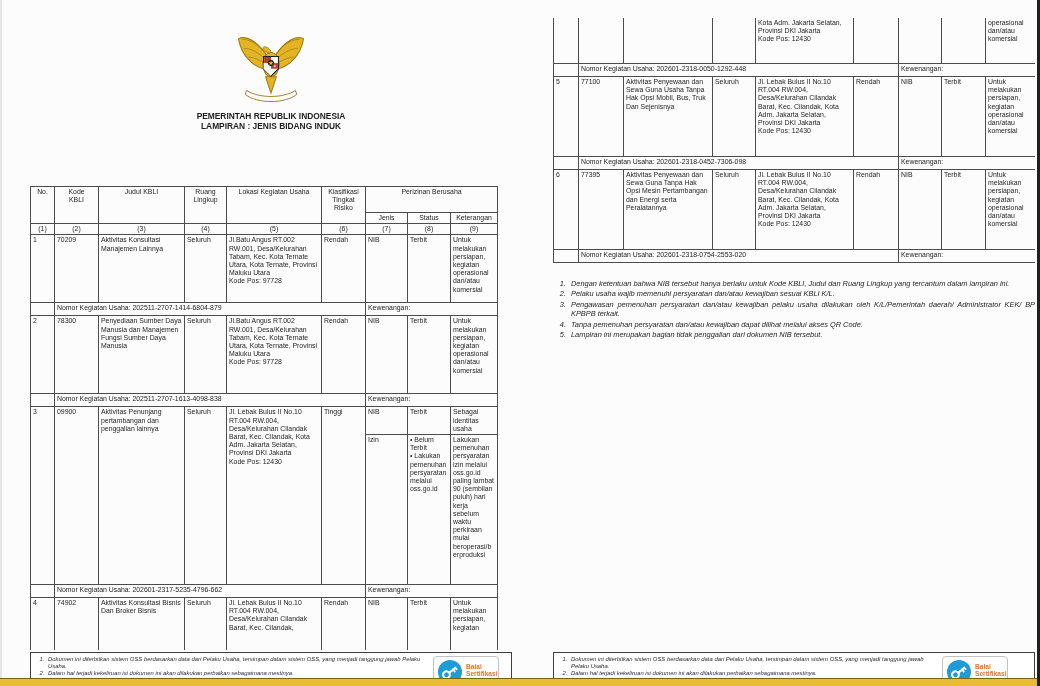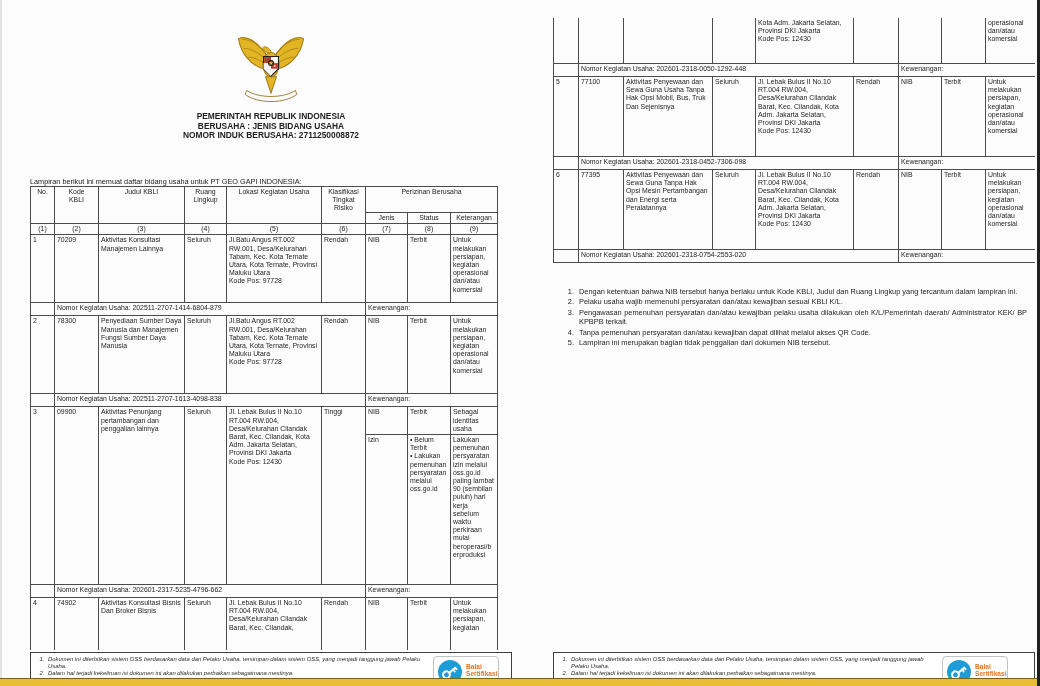--- a/index.html
+++ b/index.html
@@ -32,21 +32,21 @@
     border:1px solid #4c4c4c;padding:1px 2px;vertical-align:top;
     font-weight:normal;text-align:left;overflow:hidden;word-wrap:break-word;}
   table.kbli th{text-align:center;vertical-align:top;}
   td.c,th.c{text-align:center;}
   .pre{white-space:pre-line;}
   tr.nomor-row td{height:10px;}
   #left-table{height:464px;}
 
   
   #notes{position:absolute;top:263px;left:0;width:482px;font-size:7.4px;line-height:9.4px;}
-  #notes ol{margin:8px;padding-left:15px;}
+  #notes ol{margin:0;padding-left:15px;font-style:italic;}
   #notes li{margin-bottom:1px;padding-left:3px;text-align:justify;}
 
   
   .footer-box{position:absolute;top:636px;border:1px solid #3f3f3f;height:44px;
     display:flex;align-items:center;box-sizing:border-box;padding:2px 4px;background:#fff;}
   #left-footer{left:0;width:482px;}
   #right-footer{left:0;width:482px;}
   .footer-list{flex:1;font-style:italic;font-size:5.9px;line-height:7.3px;color:#2a2a2a;}
   .footer-list ol{margin:0;padding-left:11px;}
   .footer-list li{padding-left:2px;}
@@ -87,25 +87,23 @@
       <path d="M50,48.2 l1,2.3 2.5,0.2 -1.9,1.6 0.6,2.4 -2.2,-1.3 -2.2,1.3 0.6,-2.4 -1.9,-1.6 2.5,-0.2 Z" fill="#e8c22e"></path>
       <circle cx="44.5" cy="46.8" r="1.6" fill="#2e7d32"></circle>
       <circle cx="55.5" cy="56" r="1.5" fill="#f1f1f1" stroke="#888" stroke-width="0.5"></circle>
 
       <path d="M12,98 C30,112 70,112 88,98 L86,92 C68,104 32,104 14,92 Z" fill="#fafafa" stroke="#8a6a10" stroke-width="1.2"></path>
     </svg>
   </div>
 
   <div id="gov-header">
     <div>PEMERINTAH REPUBLIK INDONESIA</div>
-    <div>BERUSAHA : JENIS BIDANG USAHA</div>
-    <div>NOMOR INDUK BERUSAHA: 2711250008872</div>
-  </div>
-
-  <div id="intro-line">Lampiran berikut ini memuat daftar bidang usaha untuk PT GEO GAPI INDONESIA:</div>
+    <div>LAMPIRAN : JENIS BIDANG INDUK</div>
+  </div>
+
 
   <div class="tbl-wrap" id="left-tbl-wrap">
   <table class="kbli" id="left-table">
     <colgroup>
       <col style="width:24px">
           <col style="width:44px">
           <col style="width:86px">
       <col style="width:42px">
           <col style="width:95px">
           <col style="width:44px">

